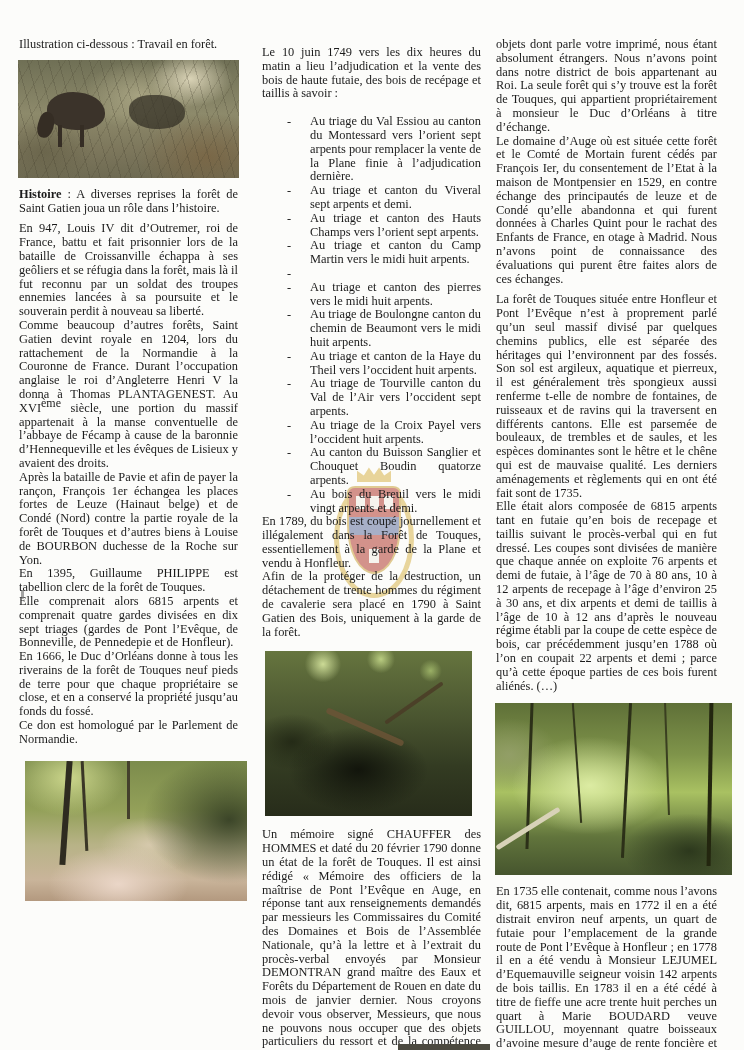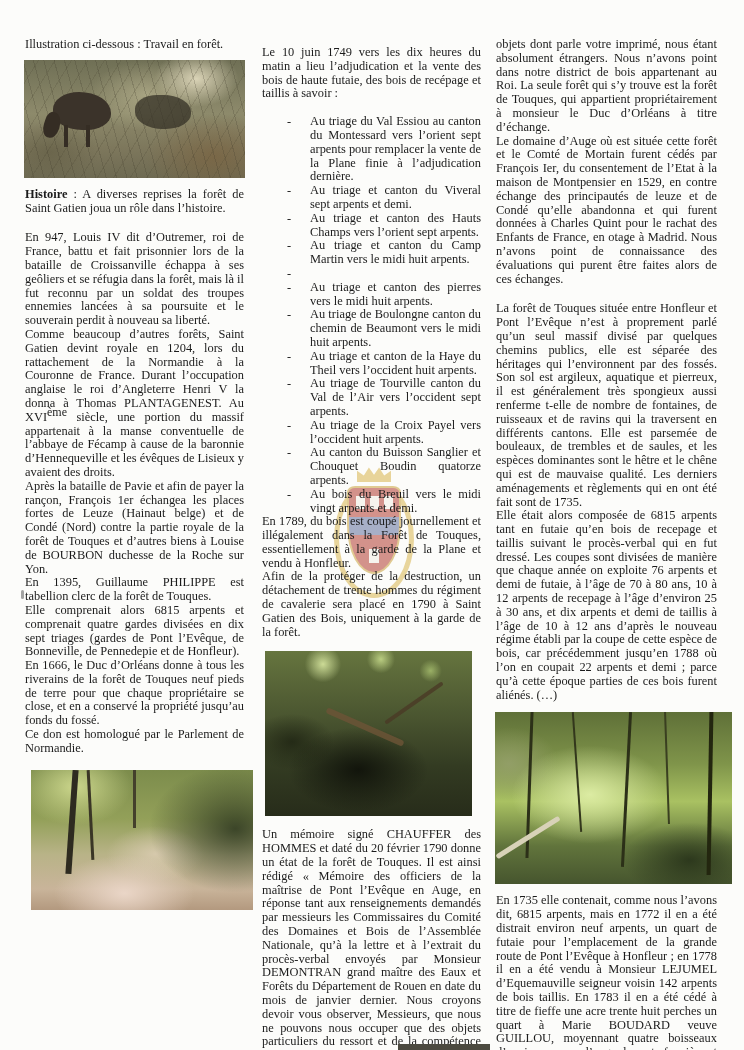--- a/index.html
+++ b/index.html
@@ -3,26 +3,26 @@
 <meta charset="utf-8">
 <style>
   html,body { margin:0; padding:0; background:#ffffff; }
   .page {
     position:relative; width:744px; height:1050px;
     background:#fcfcfa; overflow:hidden;
     font-family:"Liberation Serif","DejaVu Serif",serif;
     font-size:12.4px; line-height:13.8px; color:#1b1b1b;
   }
   .col { position:absolute; top:38px; }
-  .col-left  { left:25px;  width:219px; }
+  .col-left  { left:19px;  width:219px; }
   .col-mid   { left:262px; width:219px; top:46px; }
   .col-right { left:496px; width:221px; }
   p { margin:0; text-align:justify; position:relative; z-index:2; background:transparent; }
   .cap { text-align:left; }
-  .gap { margin-top:16px; }
+  .gap { margin-top:7px; }
   sup { font-size:12px; line-height:0; }
 
   
   .li { display:flex; margin:0; position:relative; z-index:2; }
   .li .dash { flex:none; width:23px; padding-left:25px; }
   .li .li-text { flex:1; text-align:justify; }
   .list { margin-top:14px; }
   .p-1789 { margin-top:0; }
 
   

